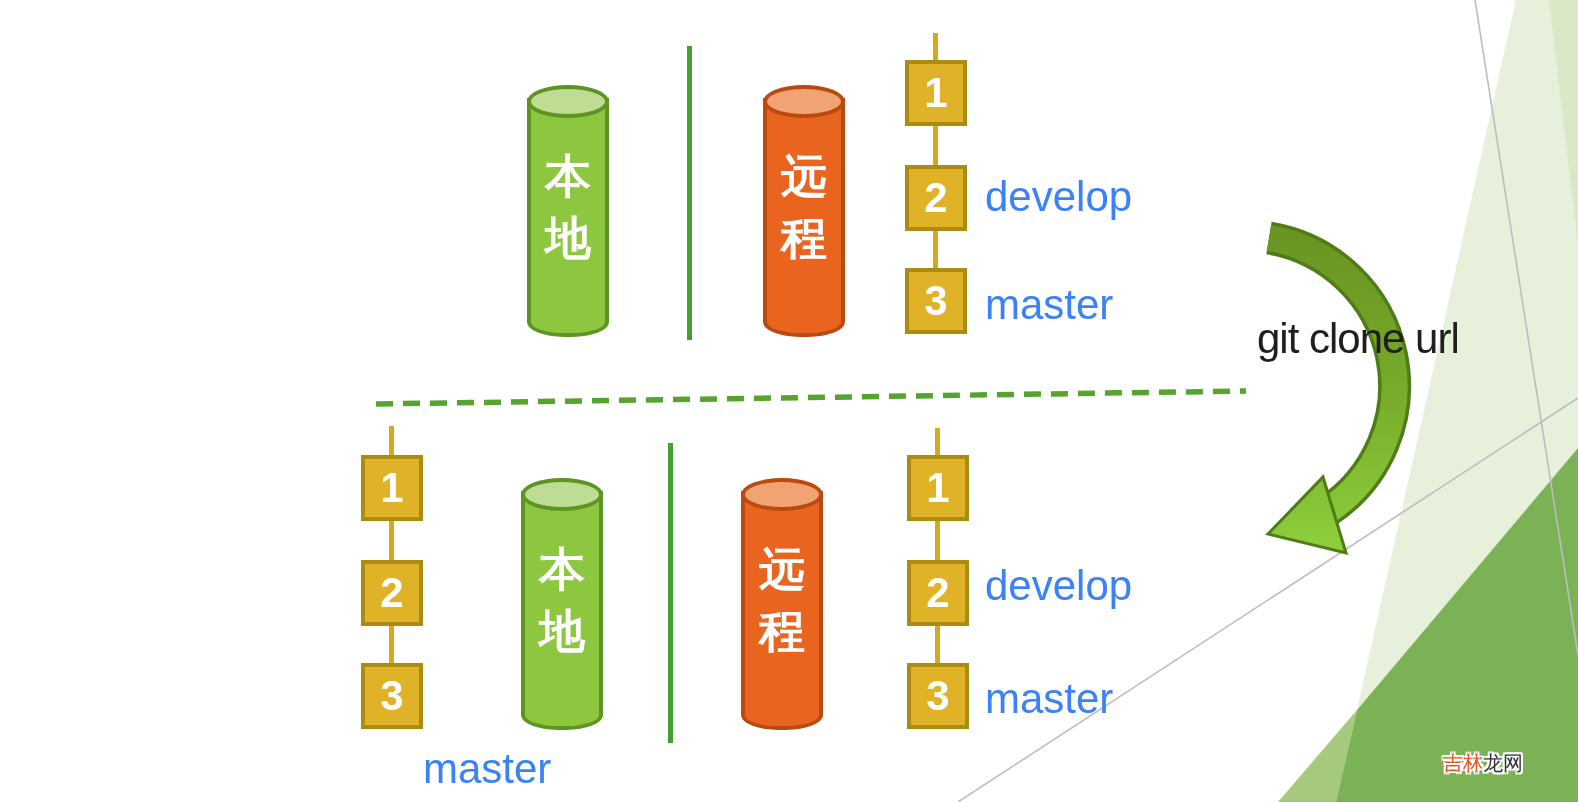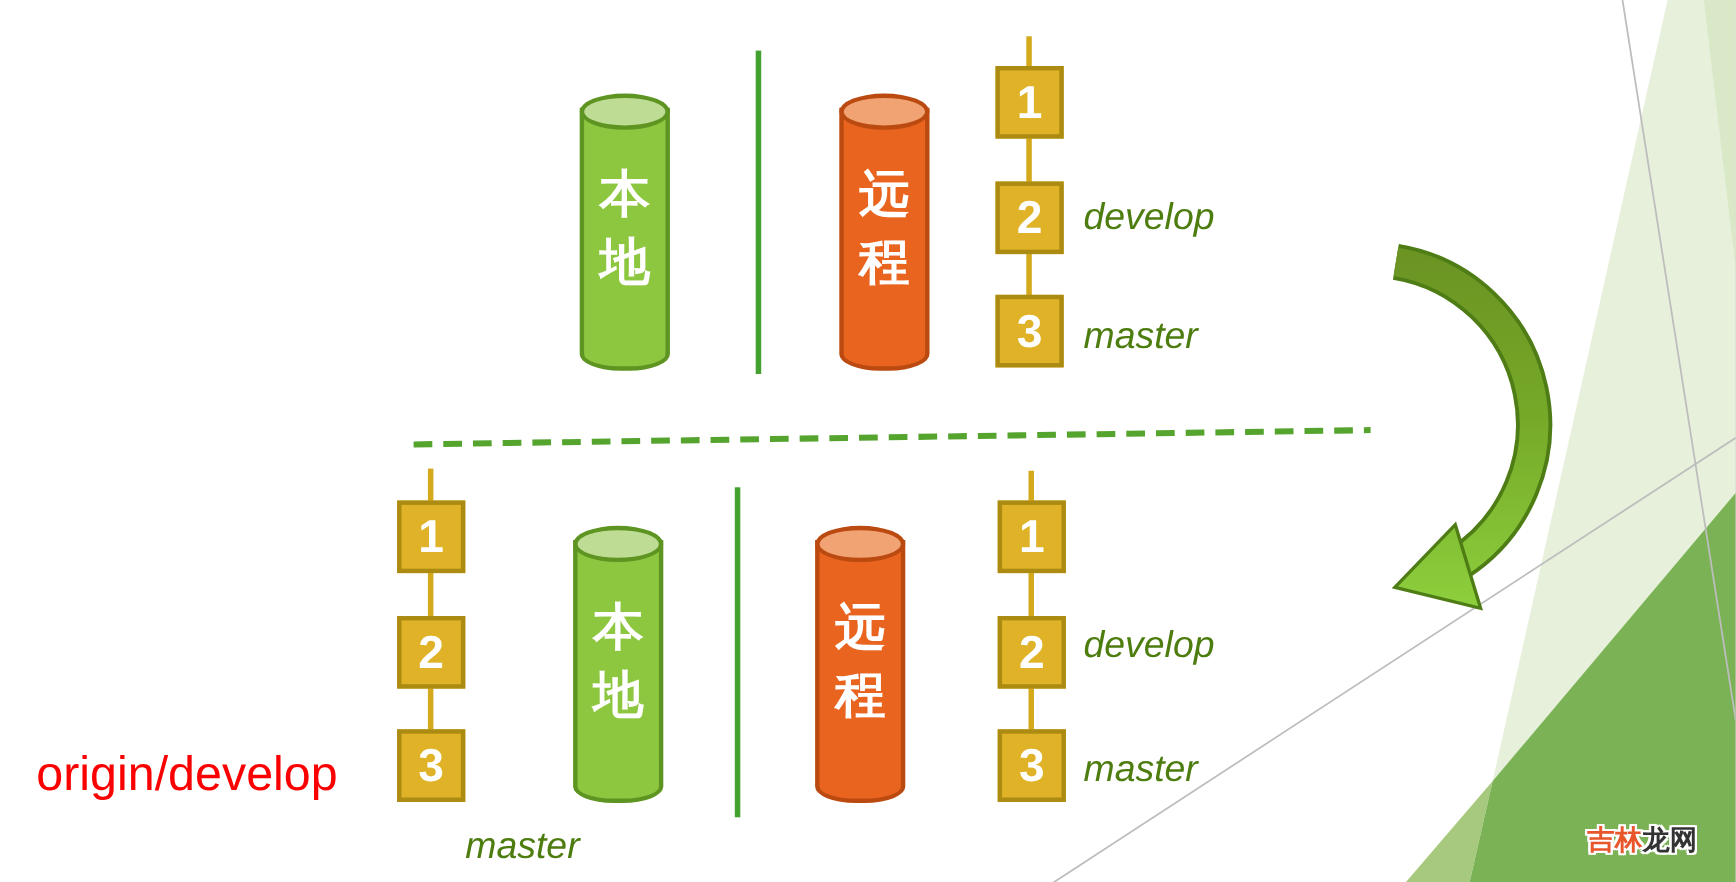--- a/index.html
+++ b/index.html
@@ -25,25 +25,25 @@
   
   .commit{position:absolute;width:54px;height:58px;background:#dfb227;border:4px solid #ac8b12;
     display:flex;align-items:center;justify-content:center;color:#ffffff;font-size:42px;
     font-weight:700;z-index:2;}
   .stem{position:absolute;width:5px;background:#d5a91c;z-index:1;}
 
   
   .divider{position:absolute;width:5px;background:#44a12f;z-index:1;}
 
   
-  .branch-label{position:absolute;color:#4d7c0f;font-size:34px;line-height:42px;z-index:2;font-style:italic;}
+  .branch-label{position:absolute;color:#3b82f6;font-size:42px;line-height:42px;z-index:2;}
   .ref-label{position:absolute;color:#fb0000;font-size:44px;line-height:44px;z-index:2;}
   .cmd-label{position:absolute;color:#1f1f1f;font-size:42px;line-height:42px;letter-spacing:-1px;z-index:3;}
 
-  .watermark{position:absolute;font-size:25px;line-height:27px;font-weight:700;z-index:4;
+  .watermark{position:absolute;font-size:20px;line-height:27px;font-weight:400;z-index:4;
     text-shadow:-2px -2px 0 #fff,2px -2px 0 #fff,-2px 2px 0 #fff,2px 2px 0 #fff,
                  0 -2px 0 #fff,0 2px 0 #fff,-2px 0 0 #fff,2px 0 0 #fff;
     font-family:"DejaVu Sans","Liberation Sans",sans-serif;}
   .watermark .wm-orange{color:#e8572b;}
   .watermark .wm-dark{color:#333333;}
 </style>
 </head>
 <body>
 
 <div class="stage">
@@ -120,21 +120,20 @@
   </div>
   <div class="stem" style="left:389px;top:519px;height:43px"></div>
   <div class="commit" style="left:361px;top:560px">
     <span>2</span>
   </div>
   <div class="stem" style="left:389px;top:624px;height:41px"></div>
   <div class="commit" style="left:361px;top:663px">
     <span>3</span>
   </div>
 
-  <div class="ref-label" style="left:33px;top:682px">origin/develop</div>
   <div class="branch-label" style="left:423px;top:748px">master</div>
 
   <div class="cylinder green" style="left:521px;top:478px">
     <div class="cyl-body"></div>
     <div class="cyl-top"></div>
     <div class="cyl-label">
       <span>本</span>
       <span>地</span>
     </div>
   </div>
@@ -159,18 +158,19 @@
     <span>2</span>
   </div>
   <div class="stem" style="left:935px;top:624px;height:41px"></div>
   <div class="commit" style="left:907px;top:663px">
     <span>3</span>
   </div>
 
   <div class="branch-label" style="left:985px;top:565px">develop</div>
   <div class="branch-label" style="left:985px;top:678px">master</div>
 
+  <div class="cmd-label" style="left:1257px;top:318px">git clone url</div>
 
   <div class="watermark" style="left:1443px;top:750px">
     <span class="wm-orange">吉林</span><span class="wm-dark">龙网</span>
   </div>
 
 </div>
 
 </body></html>

